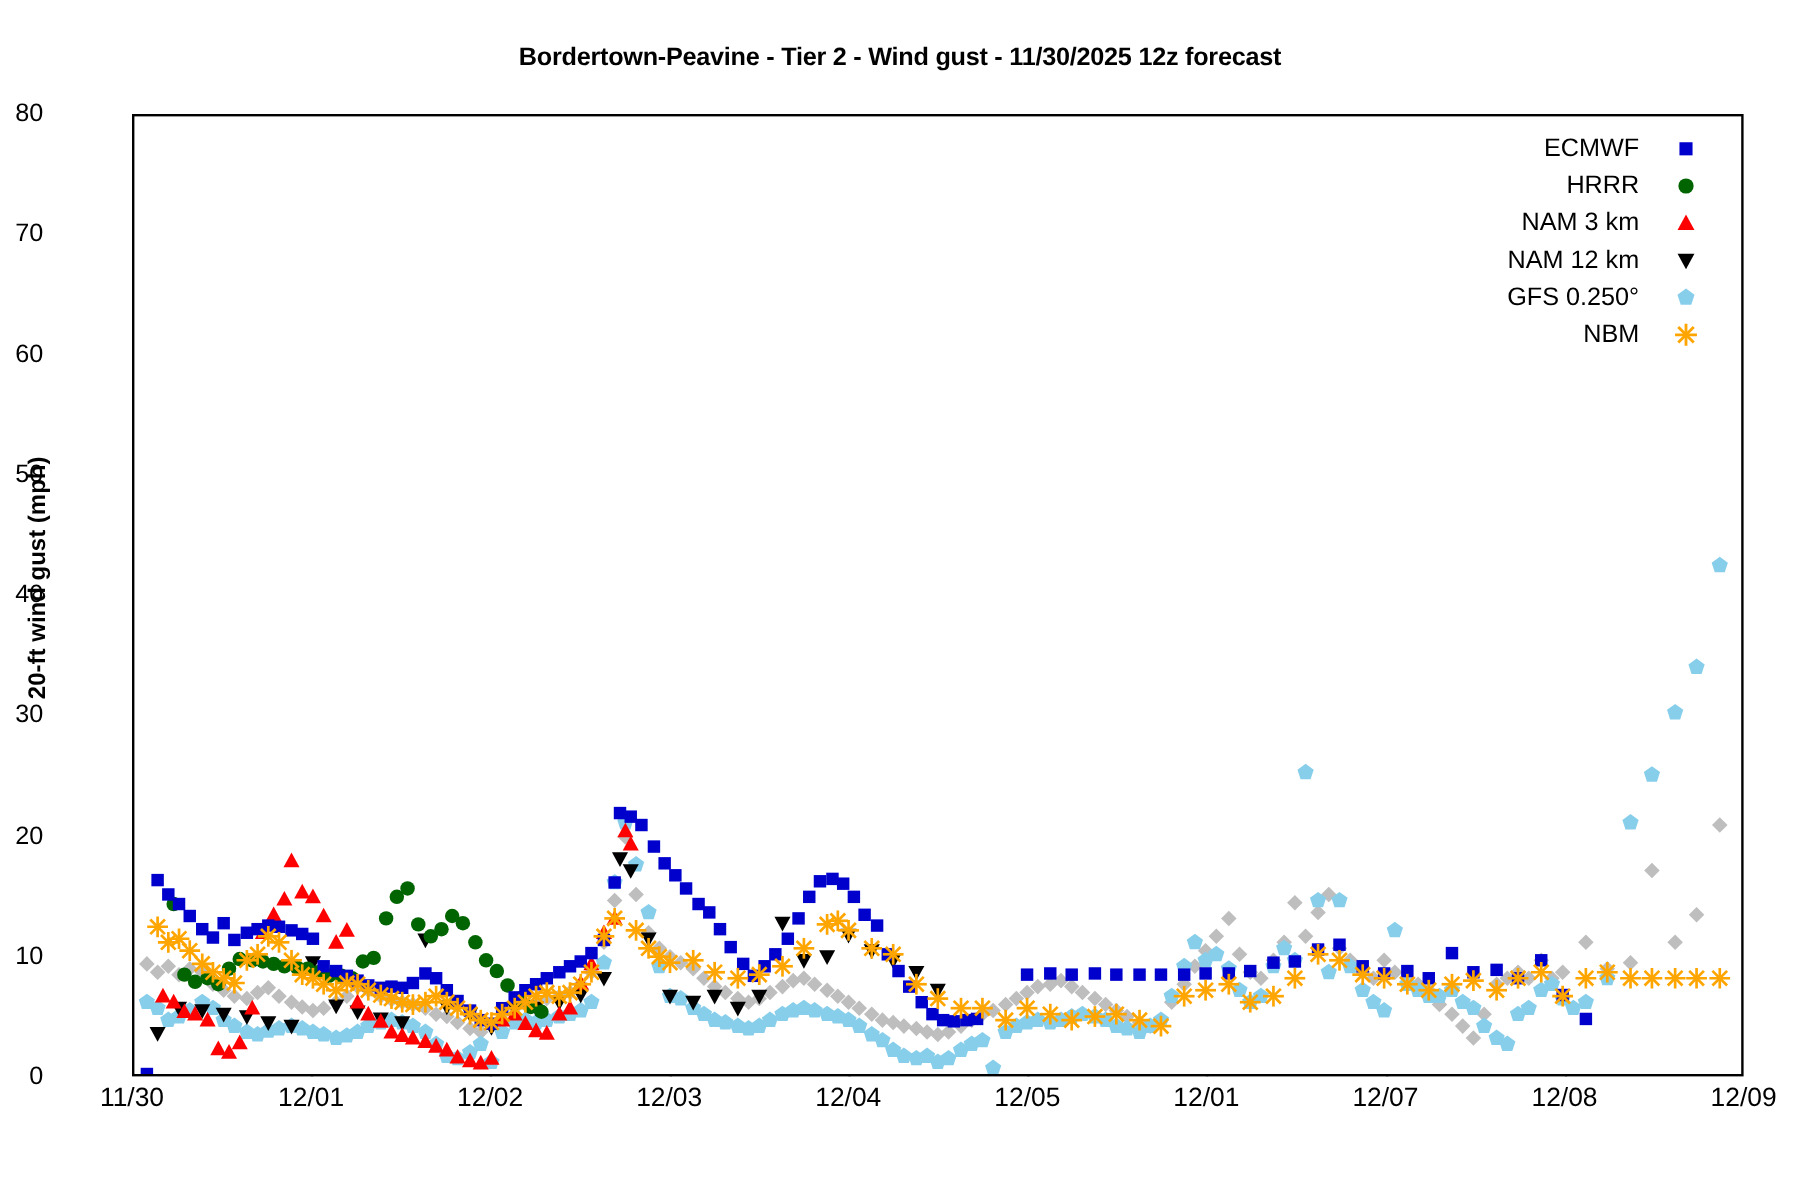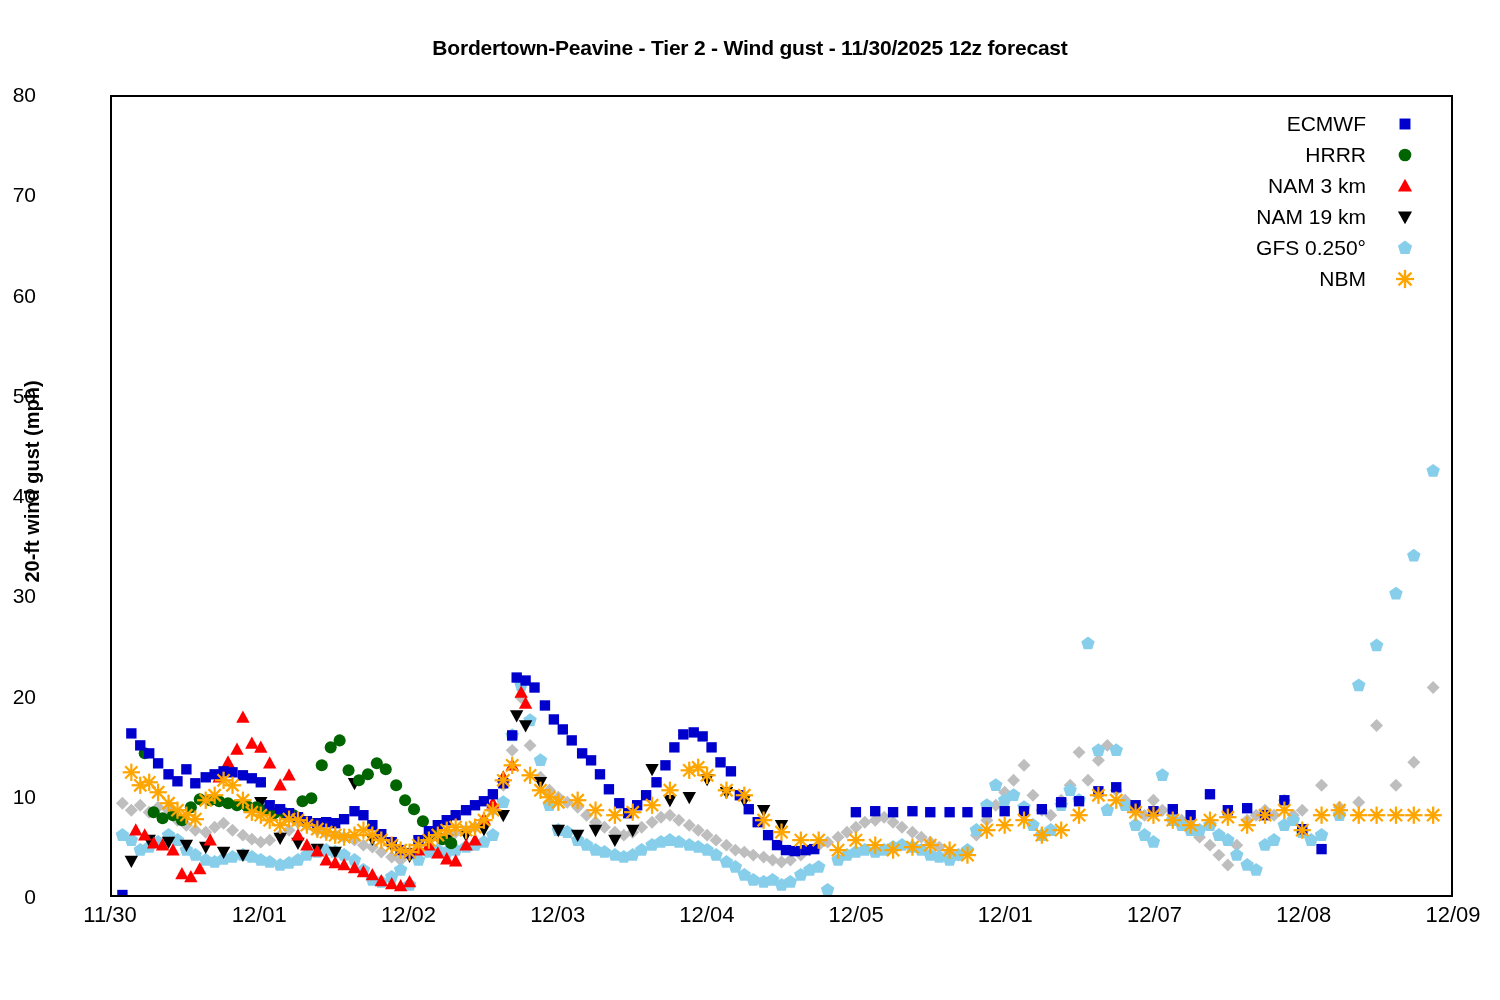--- a/index.html
+++ b/index.html
@@ -2147,21 +2147,21 @@
         <div class="leglabel">NAM 3 km</div>
         <div class="legmark">
           <svg width="24" height="24">
             <g>
               <polygon points="12,4.65 4.944,17.586 19.056,17.586" fill="#FF0000"></polygon>
             </g>
           </svg>
         </div>
       </div>
       <div class="legrow">
-        <div class="leglabel">NAM 19 km</div>
+        <div class="leglabel">NAM 12 km</div>
         <div class="legmark">
           <svg width="24" height="24">
             <g>
               <polygon points="12,19.35 4.944,6.414000000000001 19.056,6.414000000000001" fill="#000000"></polygon>
             </g>
           </svg>
         </div>
       </div>
       <div class="legrow">
         <div class="leglabel">GFS 0.250°</div>

